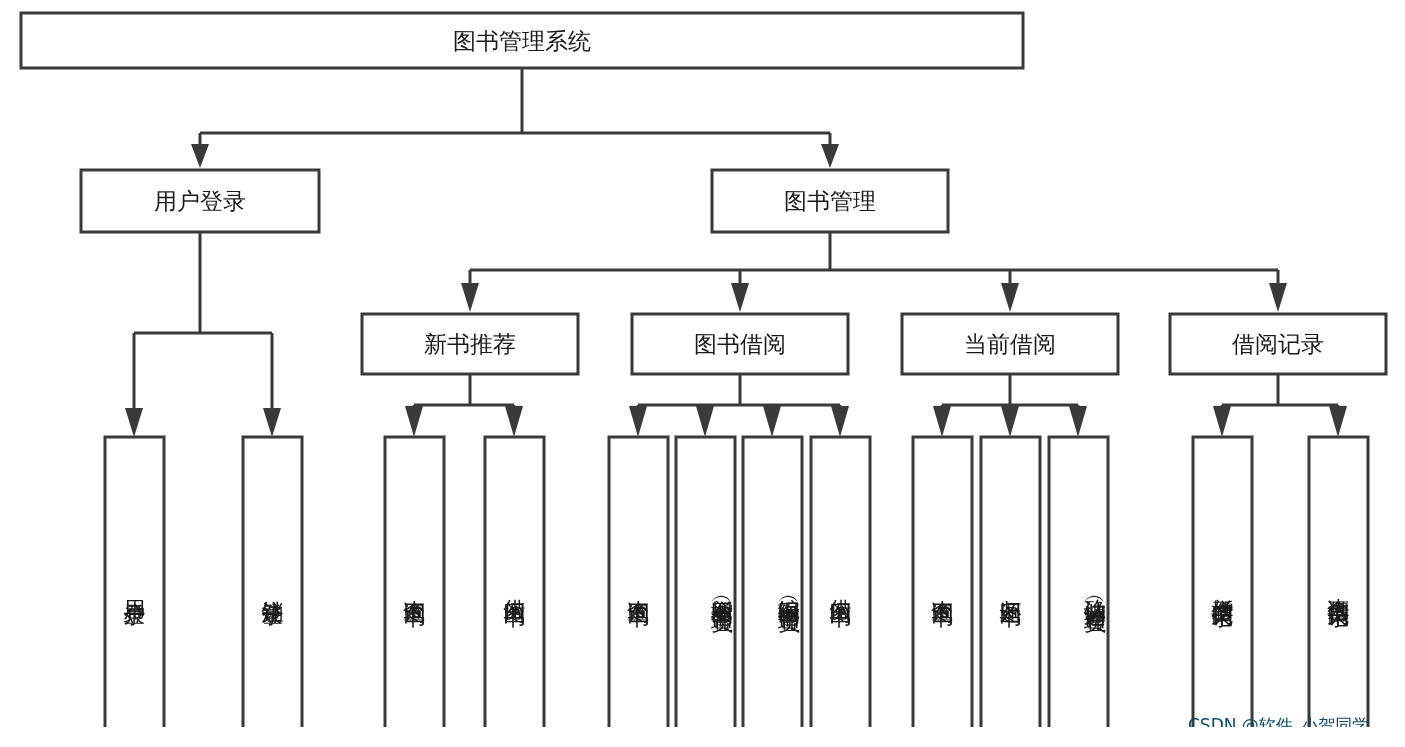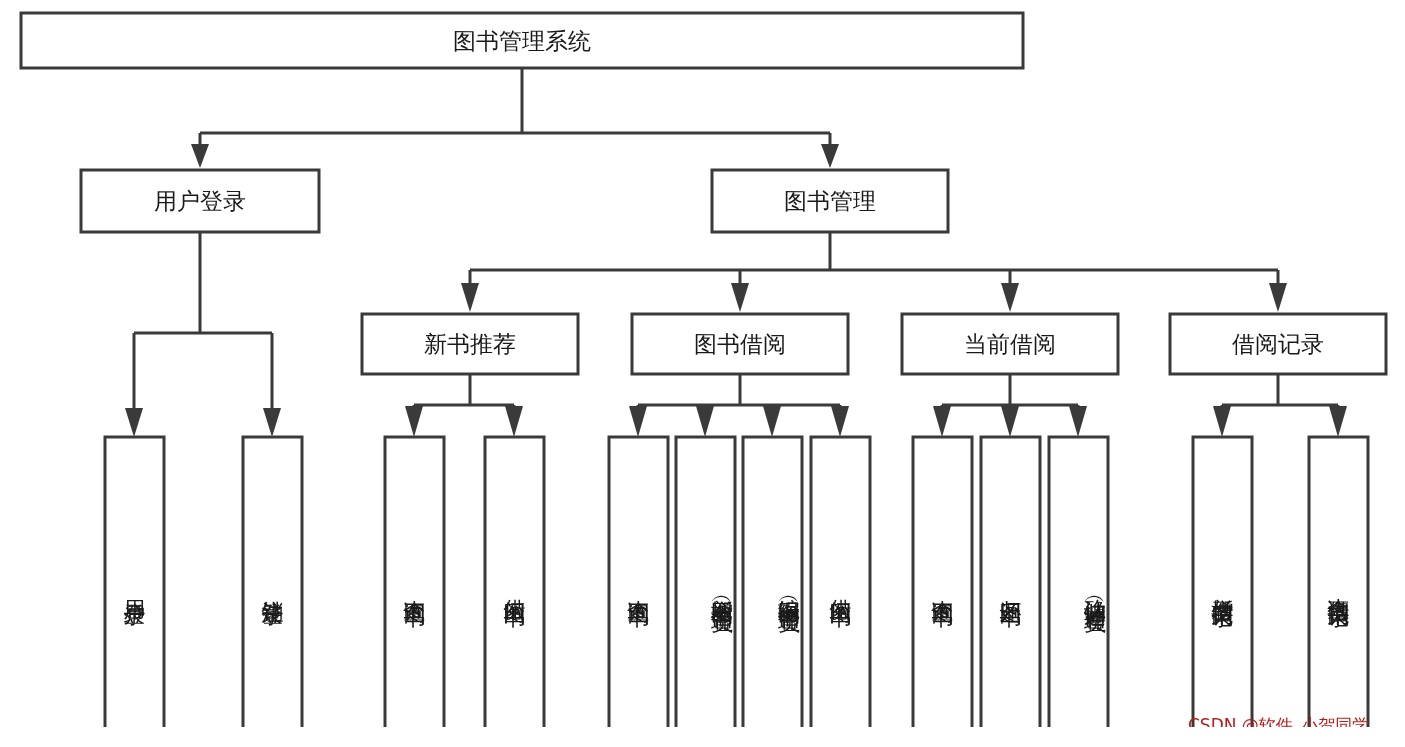--- a/index.html
+++ b/index.html
@@ -64,21 +64,21 @@
     justify-content: center;
     pointer-events: none;
     user-select: none;
   }
   .watermark {
     position: absolute;
     left: 1188px;
     top: 714px;
     font-family: "DejaVu Sans", "Liberation Sans", sans-serif;
     font-size: 17px;
-    color: #b91c1c;
+    color: #0c4a6e;
     white-space: nowrap;
     user-select: none;
   }
 </style>
 </head>
 <body>
 
 <div id="diagram-root">
 
   <svg id="flow-svg" viewBox="0 0 1405 747" xmlns="http://www.w3.org/2000/svg">

